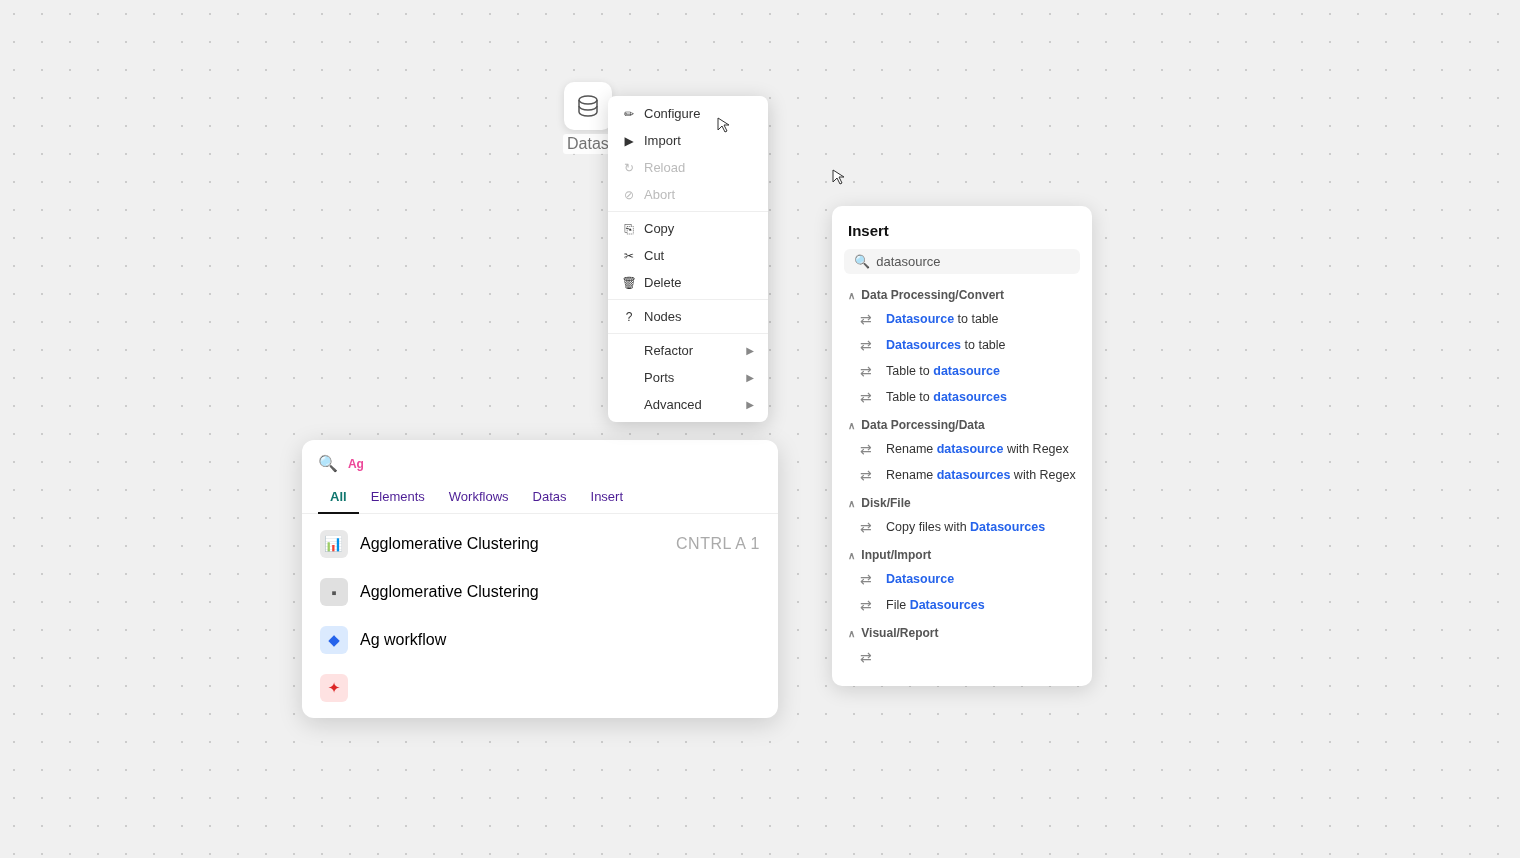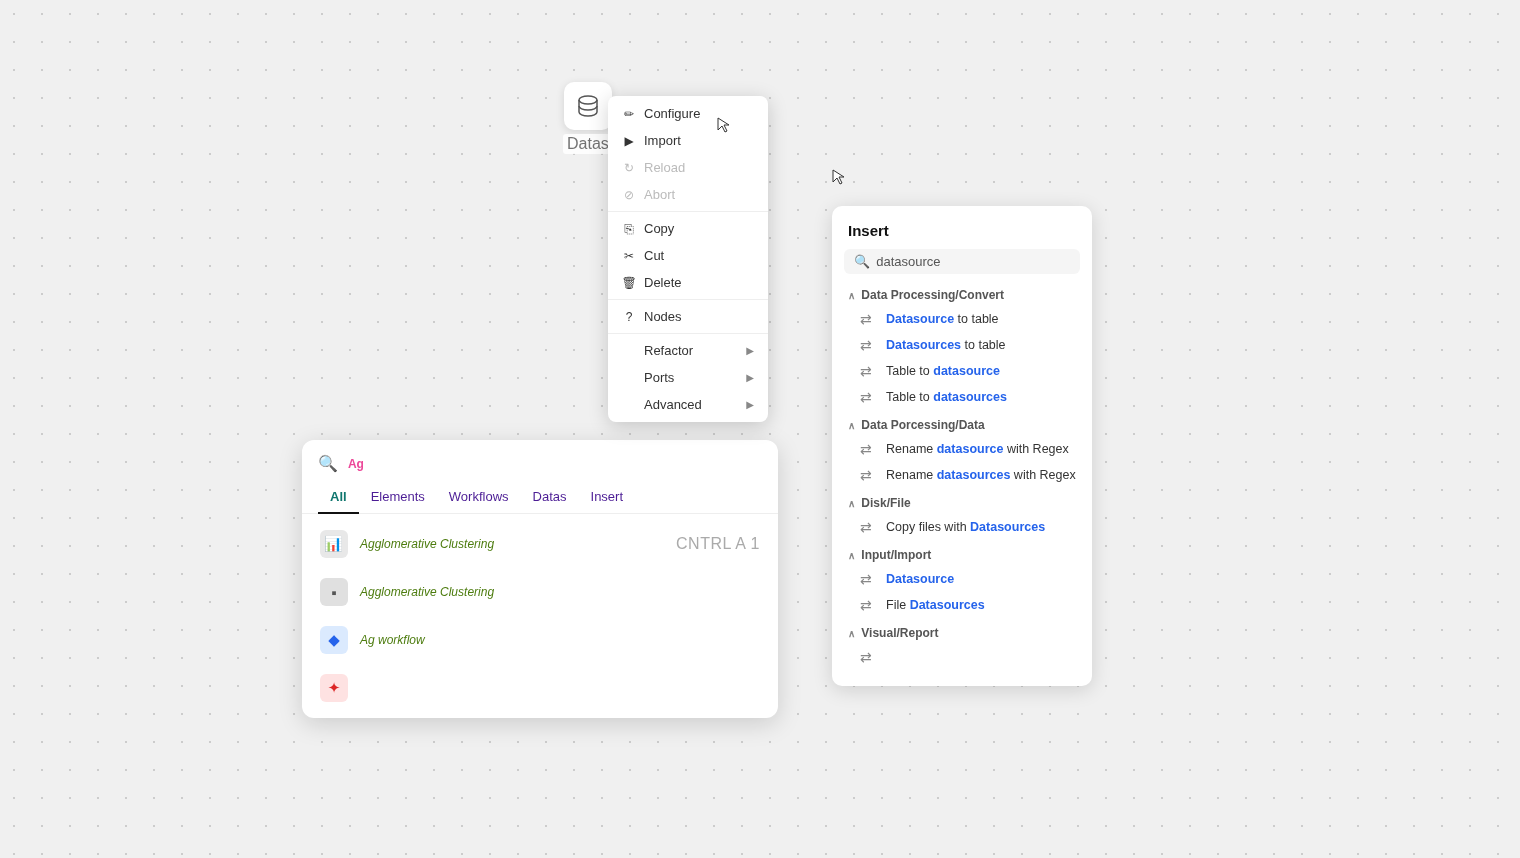--- a/index.html
+++ b/index.html
@@ -236,24 +236,23 @@
       height: 28px;
       border-radius: 6px;
       display: flex;
       align-items: center;
       justify-content: center;
       font-size: 15px;
       flex-shrink: 0;
     }
 
     .search-result-label {
-      font-size: 12px;
-      color: #4d7c0f;
+      font-size: 16px;
+      color: #000000;
       flex: 1;
-      font-style: italic;
     }
 
     .search-result-shortcut {
       font-size: 16px;
       color: #aaa;
       letter-spacing: 0.5px;
     }
 
     
     .cursor {

